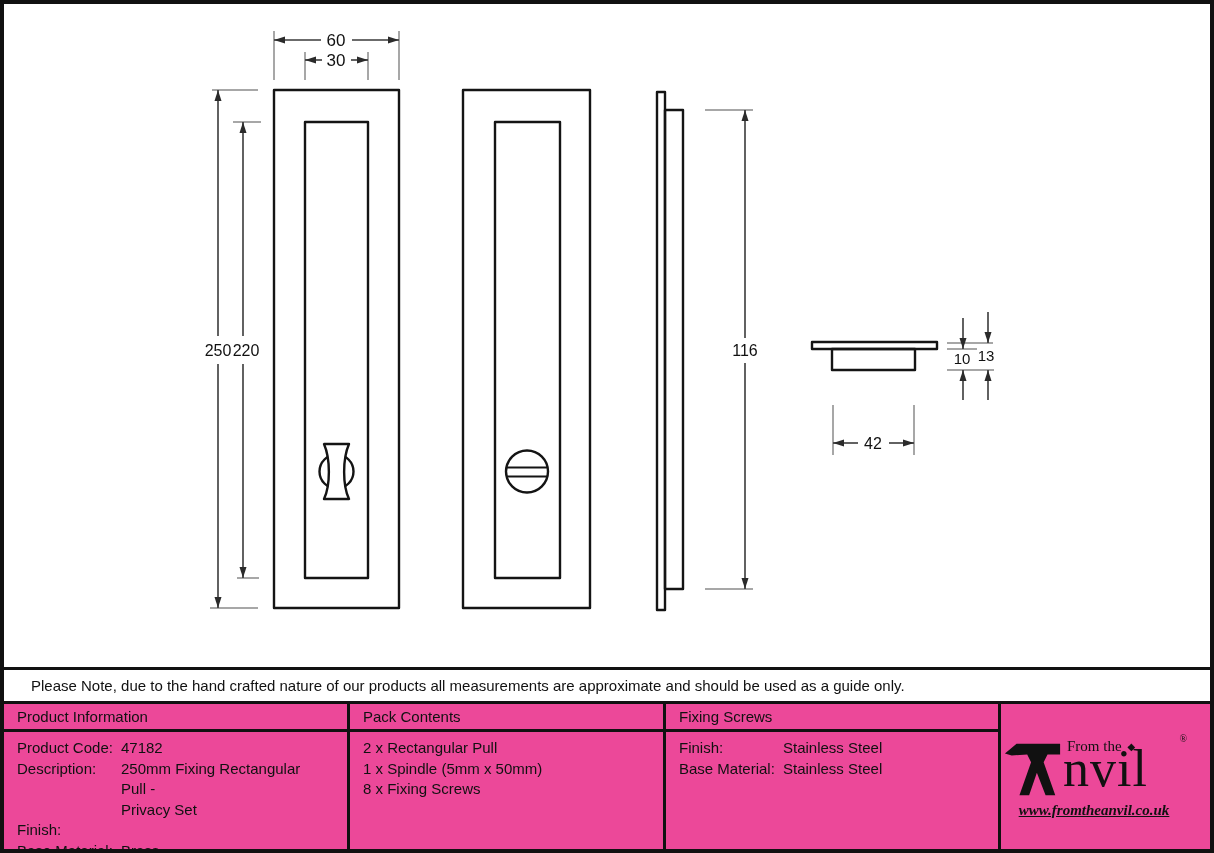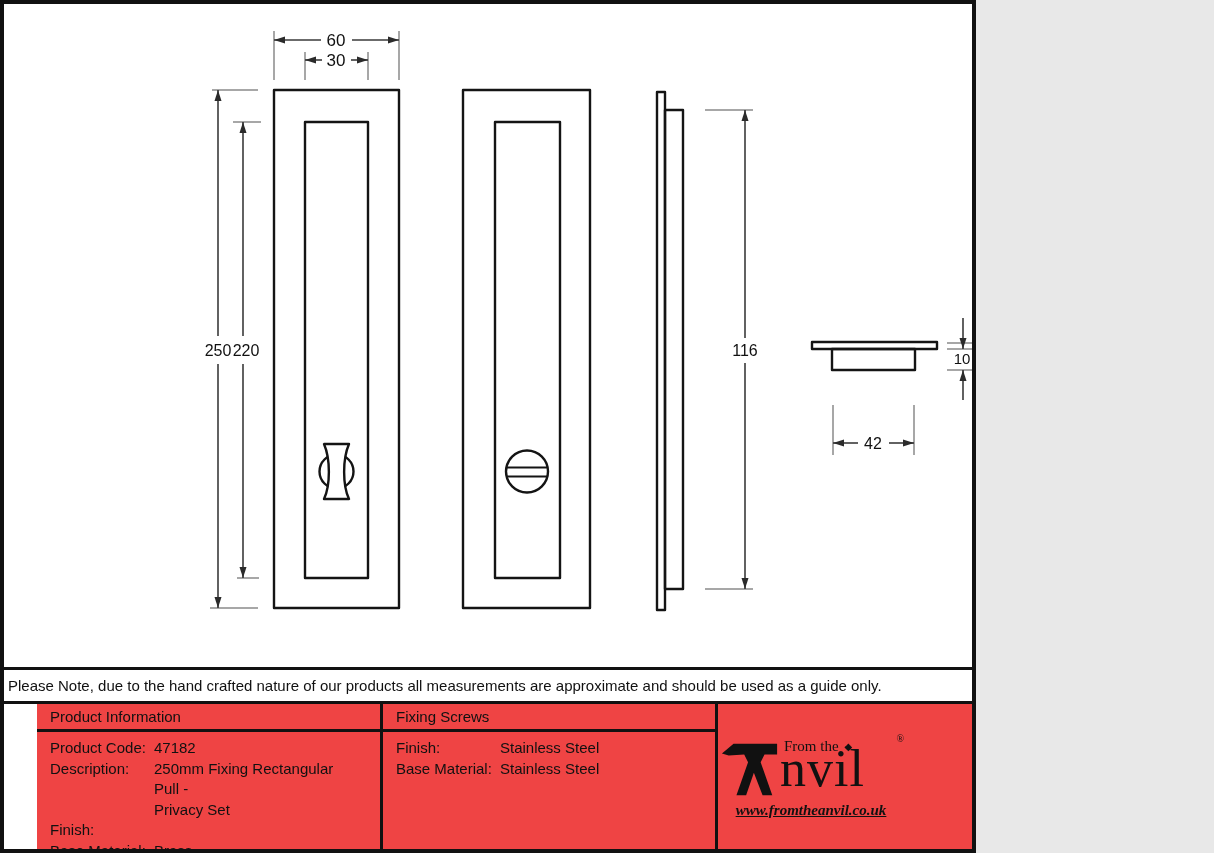--- a/index.html
+++ b/index.html
@@ -1,18 +1,18 @@
 <!DOCTYPE html>
 <html><head>
 <meta charset="utf-8">
 <style>
   * { margin:0; padding:0; box-sizing:border-box; }
   html,body { background:#e8e8e8; }
   .page {
-    position:relative; width:976px; height:853px; background:#ffffff;
+    position:relative; width:1214px; height:853px; background:#ffffff;
     font-family:"Liberation Sans", sans-serif; color:#111; overflow:hidden;
   }
   .frame {
     position:absolute; inset:0; border:4px solid #111; pointer-events:none; z-index:5;
   }
   
   .drawing { position:absolute; left:0; top:0; }
   .drawing .part { fill:none; stroke:#141414; stroke-width:2.4; stroke-linejoin:round; }
   .drawing .part-thin { fill:none; stroke:#141414; stroke-width:2; }
   .drawing .dim { stroke:#3a3a3a; stroke-width:1.6; fill:none; }
@@ -23,27 +23,27 @@
     paint-order:stroke; stroke:#ffffff; stroke-width:5px; stroke-linejoin:round;
   }
   .drawing .dtxt  { font-size:17px; }
   .drawing .dtxt2 { font-size:16px; }
   .drawing .dtxt3 { font-size:15px; }
   .white-fill { fill:#ffffff; stroke:#141414; stroke-width:2.4; stroke-linejoin:round; }
   
   .note-band {
     position:absolute; left:4px; right:4px; top:667px; height:37px;
     border-top:3px solid #111; border-bottom:3px solid #111;
-    display:flex; align-items:center; padding-left:4px;
+    display:flex; align-items:center; padding-left:27px;
     font-size:15px; background:#fff;
   }
   
   .spec-table {
     position:absolute; left:4px; right:4px; top:704px; bottom:4px;
-    display:flex; background:#ef4444; font-size:15px;margin-left:33px;
+    display:flex; background:#ec4899; font-size:15px;
   }
   .col { position:relative; }
   .col-product { width:343px; }
   .col-pack    { width:316px; border-left:3px solid #111; }
   .col-fixing  { width:335px; border-left:3px solid #111; }
   .col-logo    { flex:1; border-left:3px solid #111; }
   .col-header {
     height:28px; border-bottom:3px solid #111;
     display:flex; align-items:center; padding-left:13px;
   }
@@ -201,20 +201,30 @@
         <div class="kv-row">
           <span class="lbl">Finish:</span>
         </div>
         <div class="kv-row">
           <span class="lbl">Base Material:</span>
           <span class="val">Brass</span>
         </div>
       </div>
     </div>
 
+    <div class="col col-pack">
+      <div class="col-header">
+        <span>Pack Contents</span>
+      </div>
+      <div class="col-body">
+        <div class="list-row">2 x Rectangular Pull</div>
+        <div class="list-row">1 x Spindle (5mm x 50mm)</div>
+        <div class="list-row">8 x Fixing Screws</div>
+      </div>
+    </div>
 
     <div class="col col-fixing">
       <div class="col-header">
         <span>Fixing Screws</span>
       </div>
       <div class="col-body">
         <div class="kv-row">
           <span class="lbl">Finish:</span>
           <span class="val">Stainless Steel</span>
         </div>

